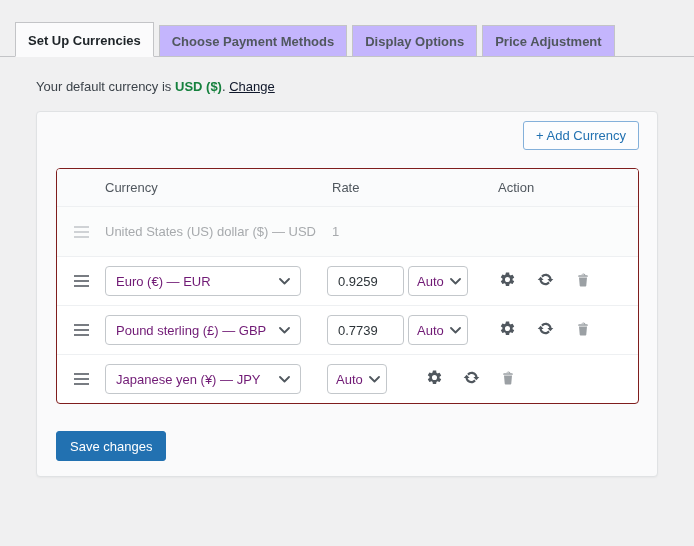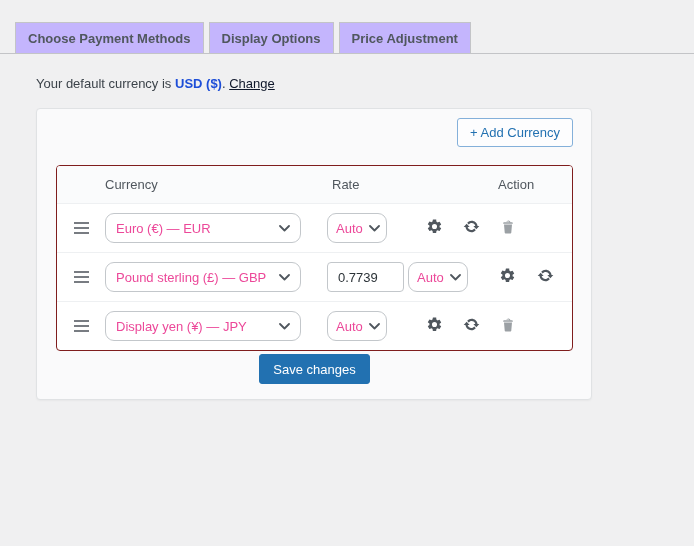--- a/index.html
+++ b/index.html
@@ -33,26 +33,26 @@
     background:#fbfbfc;
     color:#1d2327;
     padding:10px 12px 8px 12px;
     margin-bottom:-1px;
     border-bottom:1px solid #fbfbfc;
   }
 
   
   .intro { margin:22px 0 0 36px; }
   .intro p { margin-bottom:17px; color:#3c434a; }
-  .intro b { color:#1d4ed8; }
+  .intro b { color:#15803d; }
   .intro a { color:#0f172a; text-decoration:underline; cursor:pointer; }
 
   
   .panel {
-    width:556px;
+    width:622px;
     margin:17px 0 0 36px;
     background:#fafafb;
     border:1px solid #e0e2e4;
     border-radius:4px;
     box-shadow:0 1px 2px rgba(0,0,0,.04);
     padding:9px 18px 15px 19px;
   }
   .add-row { display:flex; justify-content:flex-end; }
   .btn-add {
     height:29px;
@@ -96,24 +96,24 @@
     cursor:grab;
   }
   .drag i { display:block; height:2px; background:#787c82; }
   .trow.disabled .drag i { background:#cfd2d5; }
   .trow.disabled .drag { cursor:default; }
 
   .selectbox {
     width:196px; height:30px;
     background:#fff;
     border:1px solid #c3c7cb;
-    border-radius:9px;
+    border-radius:4px;
     display:flex; align-items:center; justify-content:space-between;
     padding:0 10px;
-    color:#ec4899;
+    color:#701a75;
     cursor:pointer;
   }
   .selectbox.small { width:60px; padding:0 8px; }
   .chev { flex:none; margin-left:6px; display:flex; }
 
   .rate-input {
     width:77px; height:30px;
     border:1px solid #c3c7cb;
     border-radius:4px;
     padding:0 8px 0 10px;
@@ -126,37 +126,38 @@
   .actions { display:flex; align-items:center; gap:20px; padding-left:18px; }
   .icon-btn {
     background:none; border:none; padding:0;
     width:18px; height:18px;
     display:flex; align-items:center; justify-content:center;
     cursor:pointer;
   }
   .action-head { padding-left:18px; }
 
   
-  .save-row { display:flex; justify-content:center; margin-top:3px; }
+  .save-row { display:flex; justify-content:flex-start; margin-top:27px; }
   .btn-save {
     height:30px;
     padding:0 13px;
     background:#2271b1;
     border:1px solid #2271b1;
     border-radius:3px;
     color:#fff;
     font-size:13px;
     font-family:inherit;
     cursor:pointer;
   }
 </style>
 </head>
 <body>
 
 <div class="tabbar">
+  <div class="tab active">Set Up Currencies</div>
   <div class="tab">Choose Payment Methods</div>
   <div class="tab">Display Options</div>
   <div class="tab">Price Adjustment</div>
 </div>
 
 <div class="intro">
   <p><span>Your default currency is</span>
     <b>USD ($)</b><span>.</span>
     <a>Change</a></p>
 </div>
@@ -170,37 +171,49 @@
   <div class="ctable">
 
     <div class="trow thead">
       <div></div>
       <div>Currency</div>
       <div class="cell-rate-pad">Rate</div>
       <div></div>
       <div class="action-head">Action</div>
     </div>
 
+    <div class="trow disabled">
+      <div class="drag">
+          <i></i>
+          <i></i>
+          <i></i>
+        </div>
+      <div>United States (US) dollar ($) — USD</div>
+      <div class="cell-rate-pad">1</div>
+      <div></div>
+      <div></div>
+    </div>
 
     <div class="trow">
       <div class="drag">
           <i></i>
           <i></i>
           <i></i>
         </div>
       <div>
         <div class="selectbox">
           <span>Euro (€) — EUR</span>
           <span class="chev">
             <svg width="11" height="7" viewBox="0 0 11 7">
                 <polyline points="1,1 5.5,5.5 10,1" fill="none" stroke="#50575e" stroke-width="1.8" stroke-linecap="round" stroke-linejoin="round"></polyline>
               </svg>
           </span>
         </div>
       </div>
+      <div><input class="rate-input" value="0.9259" style=""></div>
       <div>
         <div class="selectbox small">
           <span>Auto</span>
           <span class="chev">
             <svg width="11" height="7" viewBox="0 0 11 7">
                 <polyline points="1,1 5.5,5.5 10,1" fill="none" stroke="#50575e" stroke-width="1.8" stroke-linecap="round" stroke-linejoin="round"></polyline>
               </svg>
           </span>
         </div>
       </div>
@@ -270,21 +283,21 @@
     </div>
 
     <div class="trow">
       <div class="drag">
           <i></i>
           <i></i>
           <i></i>
         </div>
       <div>
         <div class="selectbox">
-          <span>Display yen (¥) — JPY</span>
+          <span>Japanese yen (¥) — JPY</span>
           <span class="chev">
             <svg width="11" height="7" viewBox="0 0 11 7">
                 <polyline points="1,1 5.5,5.5 10,1" fill="none" stroke="#50575e" stroke-width="1.8" stroke-linecap="round" stroke-linejoin="round"></polyline>
               </svg>
           </span>
         </div>
       </div>
       <div>
         <div class="selectbox small">
           <span>Auto</span>

